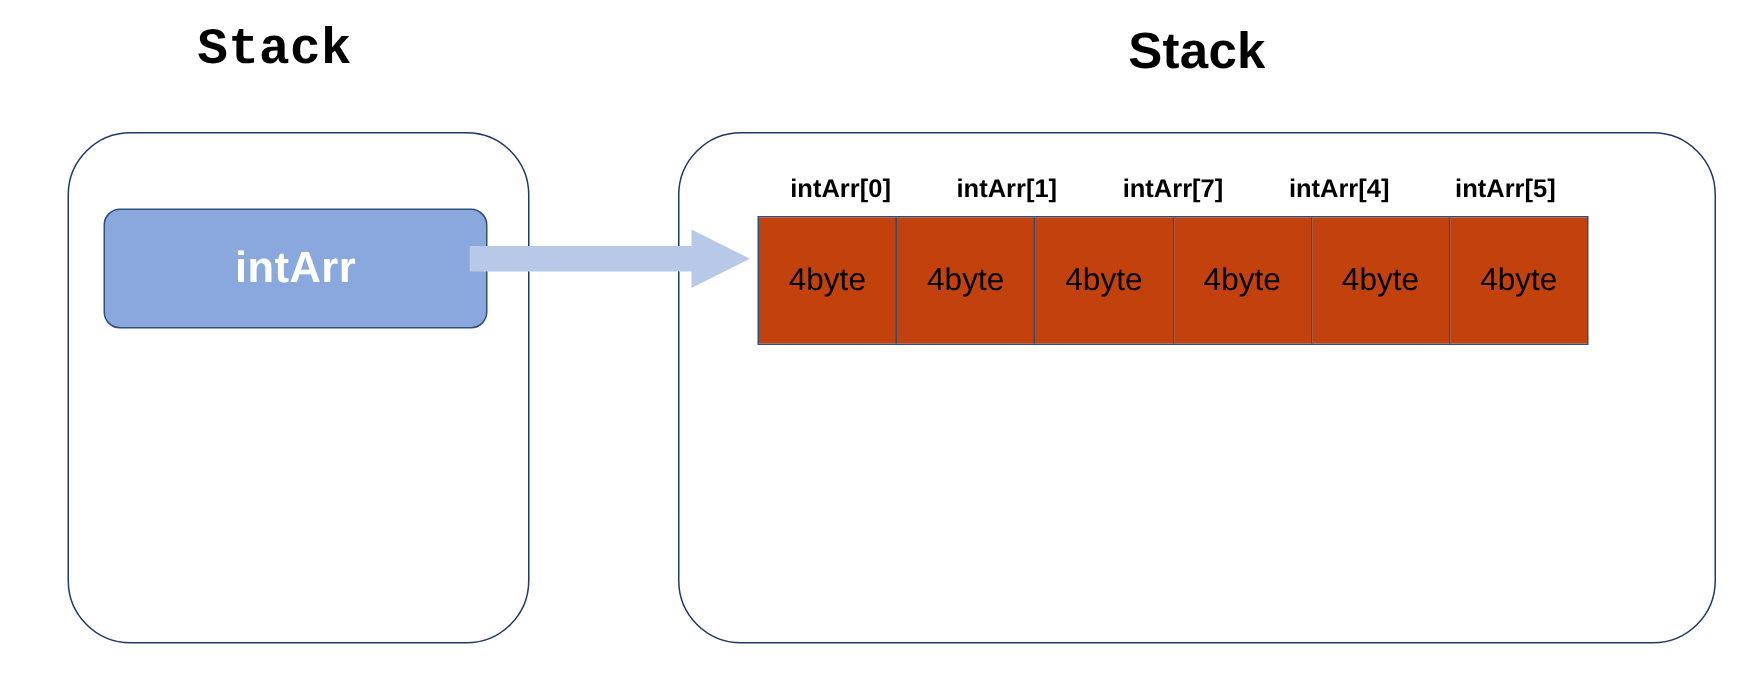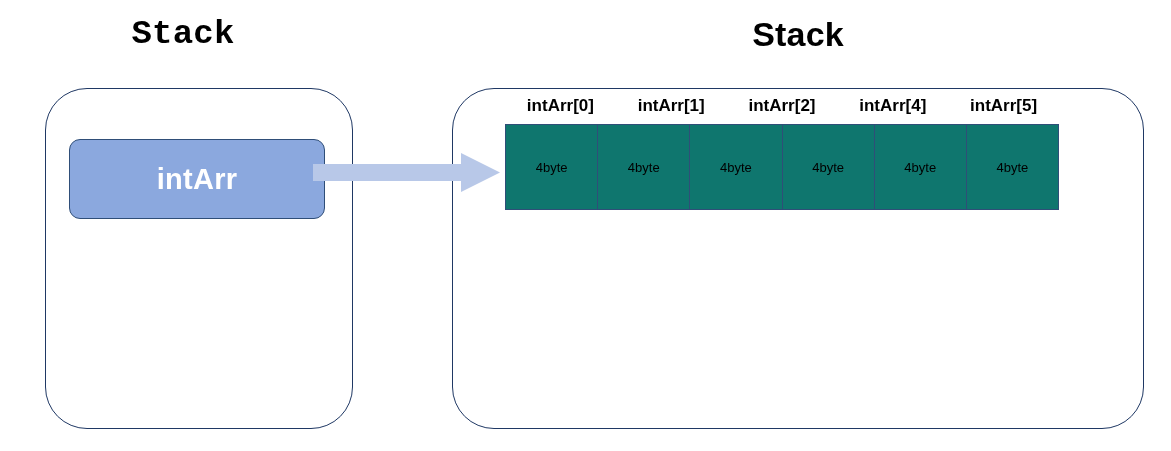--- a/index.html
+++ b/index.html
@@ -91,21 +91,21 @@
     left: 313px;
     top: 152px;
     width: 188px;
     height: 41px;
   }
 
   
   #array-wrap {
     position: absolute;
     left: 505px;
-    top: 88px;
+    top: 108px;
     width: 554px;
   }
   #array-index-row {
     display: flex;
     height: 36px;
   }
   .index-label {
     flex: 1 1 0;
     text-align: center;
     font-size: 17px;
@@ -115,27 +115,27 @@
     white-space: nowrap;
   }
   #array-cells-row {
     display: flex;
     height: 84px;
     border: 1.2px solid #2F4E78;
     box-sizing: content-box;
   }
   .array-cell {
     flex: 1 1 0;
-    background: #0f766e;
+    background: #c2410c;
     border-right: 1.2px solid #2F4E78;
     box-sizing: border-box;
     display: flex;
     align-items: center;
     justify-content: center;
-    font-size: 13px;
+    font-size: 21px;
     color: #000000;
   }
   .array-cell:last-child {
     border-right: none;
   }
 </style>
 </head>
 <body>
 
 <div id="canvas">
@@ -156,21 +156,21 @@
     <svg width="188" height="41" viewBox="0 0 188 41">
       <path d="M 0 12 L 148 12 L 148 1 L 187 20.5 L 148 40 L 148 29 L 0 29 Z" fill="#B8C8E8"></path>
     </svg>
   </div>
 
   <div id="array-wrap">
 
     <div id="array-index-row">
       <div class="index-label">intArr[0]</div>
       <div class="index-label">intArr[1]</div>
-      <div class="index-label">intArr[2]</div>
+      <div class="index-label">intArr[7]</div>
       <div class="index-label">intArr[4]</div>
       <div class="index-label">intArr[5]</div>
     </div>
 
     <div id="array-cells-row">
       <div class="array-cell">4byte</div>
       <div class="array-cell">4byte</div>
       <div class="array-cell">4byte</div>
       <div class="array-cell">4byte</div>
       <div class="array-cell">4byte</div>

